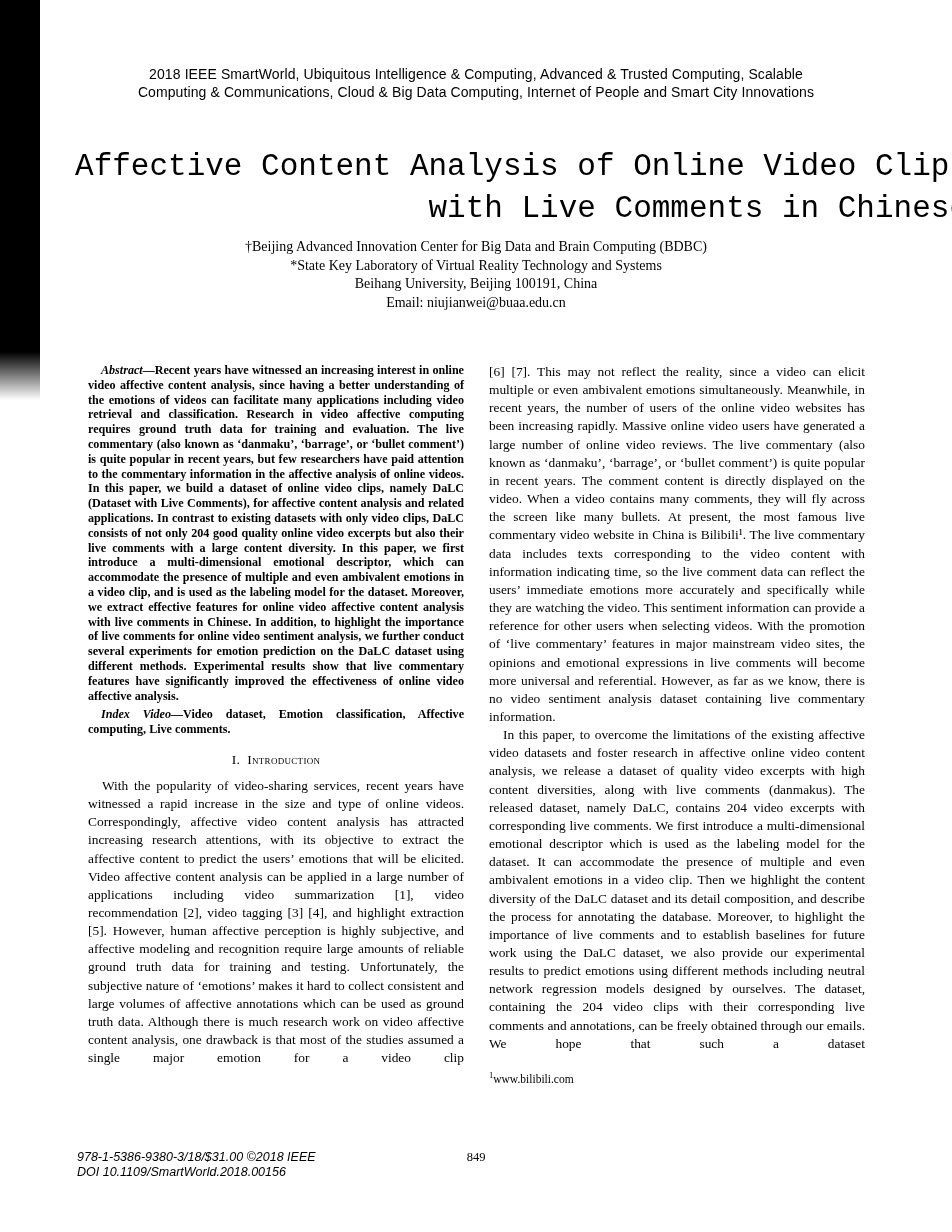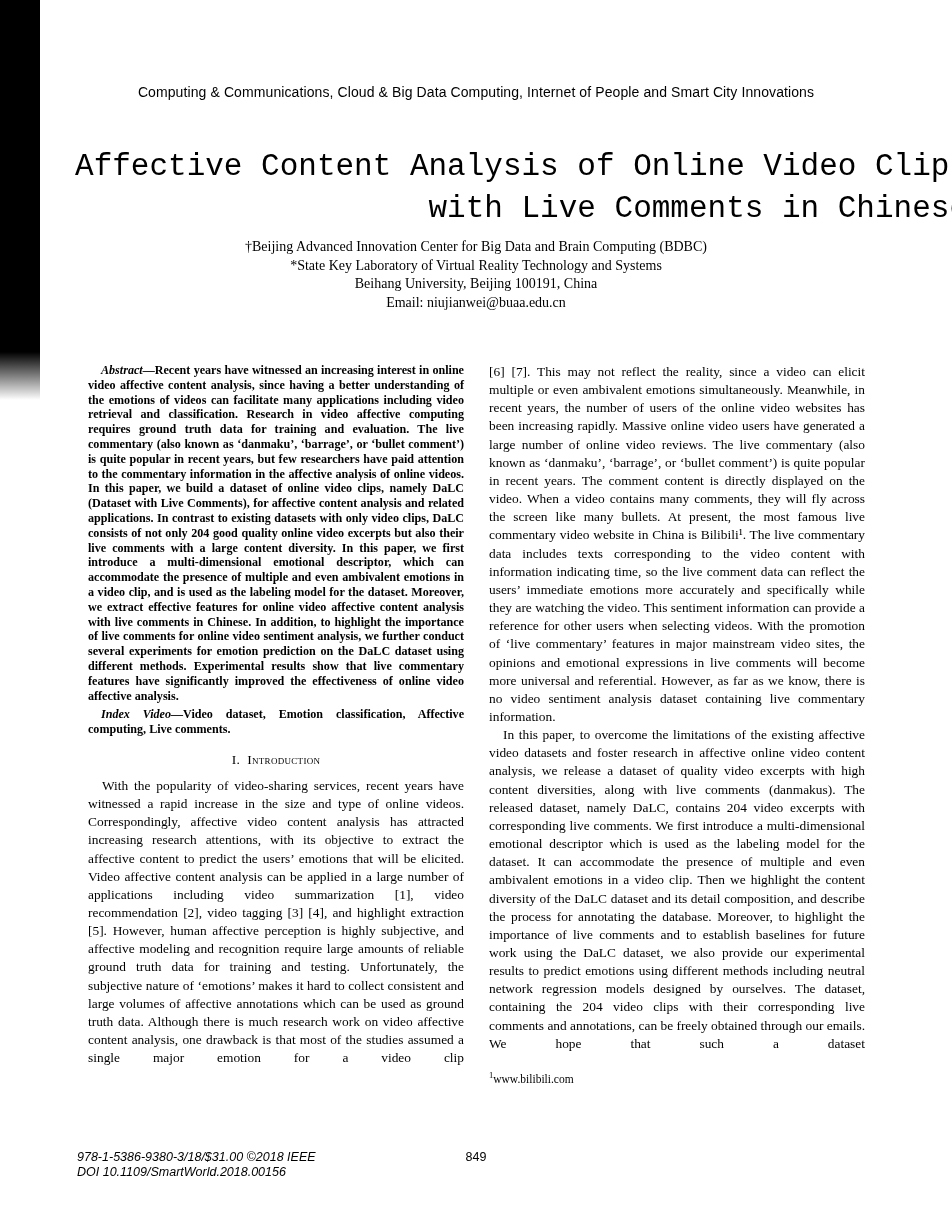--- a/index.html
+++ b/index.html
@@ -48,32 +48,32 @@
   .footnote {
     margin-top:15px; font-size:11.5px; text-align:left; line-height:14px;
   }
   .footnote sup { font-size:8.5px; }
   .footer-left {
     position:absolute; left:77px; top:1150px;
     font-family:"Liberation Sans", sans-serif; font-size:12.5px; line-height:14.5px;font-style:italic;
   }
   .page-num {
     position:absolute; left:0; top:1150px; width:100%; text-align:center;
-    font-family:Liberation Sans, sans-serif; font-size:12.5px;
+    font-family:Liberation Serif, serif; font-size:12.5px;
   }
 </style>
 </head>
 <body>
 
 <div class="page">
 
   <div class="scan-bar"></div>
 
   <div class="conf-header">
-    <br>
+    <span>2018 IEEE SmartWorld, Ubiquitous Intelligence &amp; Computing, Advanced &amp; Trusted Computing, Scalable</span><br>
     <span>Computing &amp; Communications, Cloud &amp; Big Data Computing, Internet of People and Smart City Innovations</span>
   </div>
 
   <h1 class="paper-title">
     <span>Affective Content Analysis of Online Video Clips</span><br>
     <span>with Live Comments in Chinese</span>
   </h1>
 
   <div class="authors-block">
     <div>†Beijing Advanced Innovation Center for Big Data and Brain Computing (BDBC)</div>

